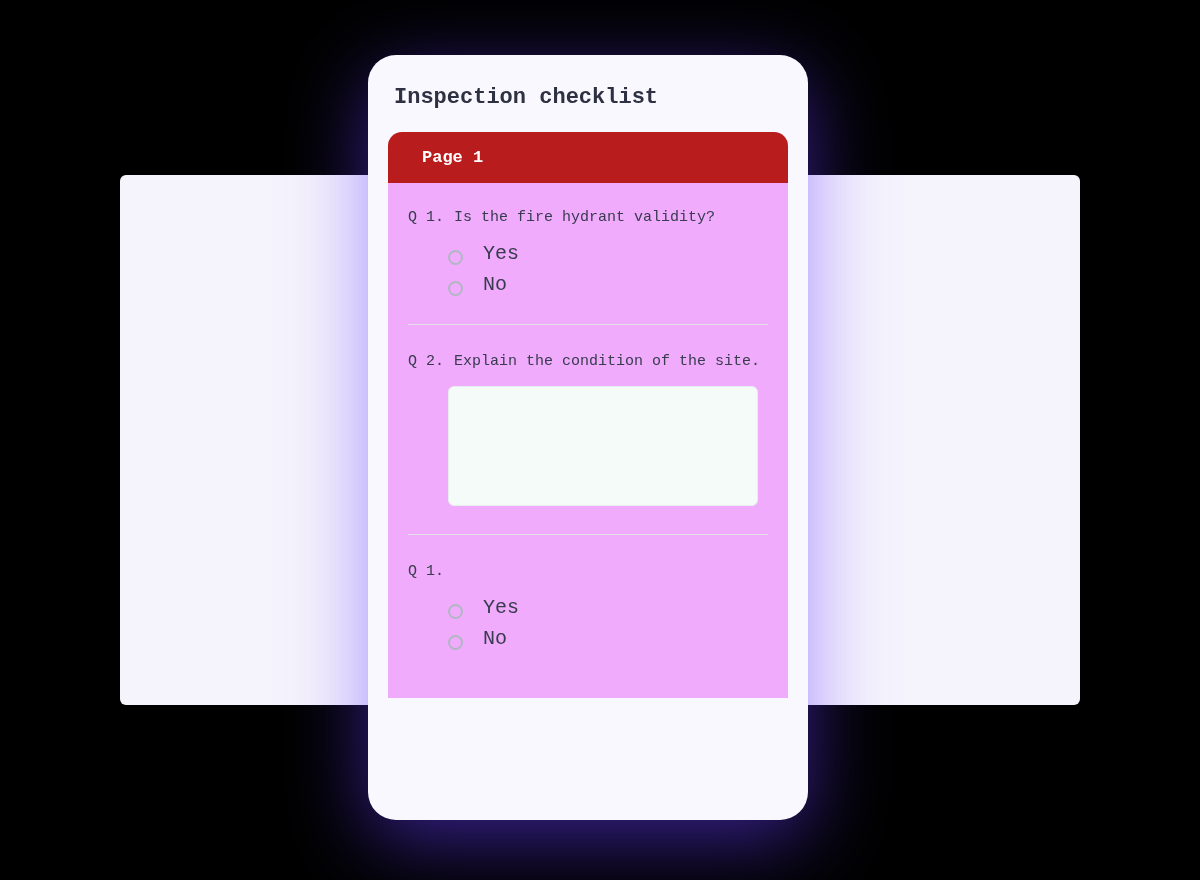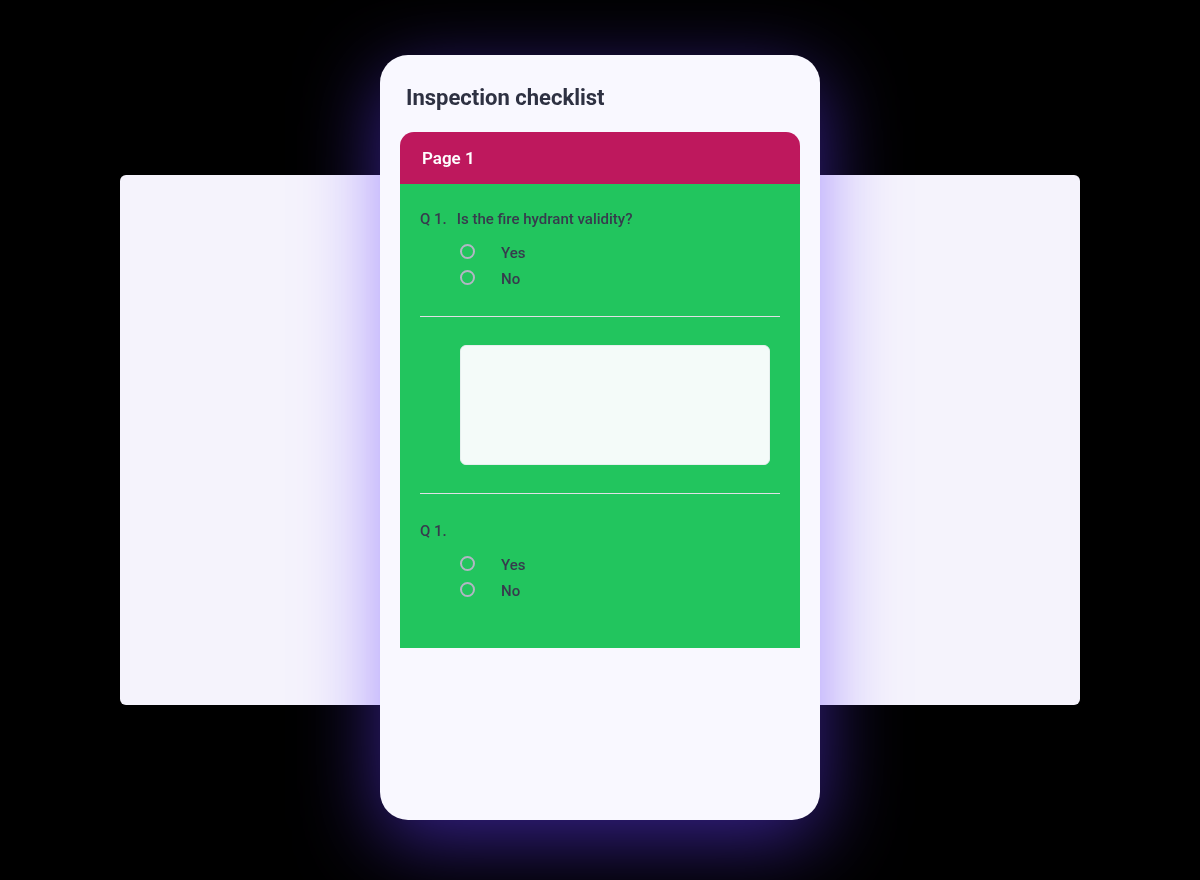--- a/index.html
+++ b/index.html
@@ -16,68 +16,69 @@
       top: 175px;
       left: 120px;
       width: 960px;
       height: 530px;
       background: #f5f3fc;
       border-radius: 6px;
     }
     .card-wrap {
       position: absolute;
       top: 55px;
-      left: 380px;
+      left: 368px;
       width: 440px;
       height: 765px;
       filter: drop-shadow(0 20px 40px rgba(100,60,255,0.55));
+      font-family: Liberation Mono, monospace;
     }
     .card {
       width: 100%;
       height: 100%;
       background: #f9f8ff;
       border-radius: 28px;
       overflow: hidden;
       padding: 30px 20px 0 20px;
     }
     .title {
       color: #2e3142;
       font-size: 22px;
       font-weight: 700;
       margin-bottom: 22px;
       margin-left: 6px;
     }
     .page-band {
-      background: #be185d;
+      background: #b91c1c;
       color: #fff;
       font-size: 17px;
       font-weight: 600;
       border-radius: 14px 14px 0 0;
-      padding: 16px 22px;
+      padding: 16px 34px;
     }
     .body {
-      background: #22c55e;
+      background: #f0abfc;
       padding: 26px 20px 40px 20px;
     }
     .qrow {
       display: flex;
       gap: 10px;
       color: #373b4d;
       font-size: 15px;
       font-weight: 500;
       margin-bottom: 16px;
     }
     .qnum { white-space: nowrap; }
     .opts { padding-left: 40px; }
     .opt {
       display: flex;
-      align-items: flex-start;
-      gap: 26px;
+      align-items: flex-end;
+      gap: 20px;
       color: #373b4d;
-      font-size: 15px;
+      font-size: 20px;
       font-weight: 500;
       margin-bottom: 8px;
       cursor: pointer;
     }
     .radio {
       width: 15px; height: 15px;
       border: 2px solid #b2b6c4;
       border-radius: 50%;
       flex-shrink: 0;
     }
@@ -121,20 +122,24 @@
           <span>Yes</span>
         </div>
         <div class="opt">
           <span class="radio"></span>
           <span>No</span>
         </div>
       </div>
 
       <hr class="divider">
 
+      <div class="qrow">
+        <span class="qnum">Q 2.</span>
+        <span>Explain the condition of the site.</span>
+      </div>
       <div class="textarea"></div>
 
       <hr class="divider">
 
       <div class="qrow">
         <span class="qnum">Q 1.</span>
       </div>
       <div class="opts">
         <div class="opt">
           <span class="radio"></span>

